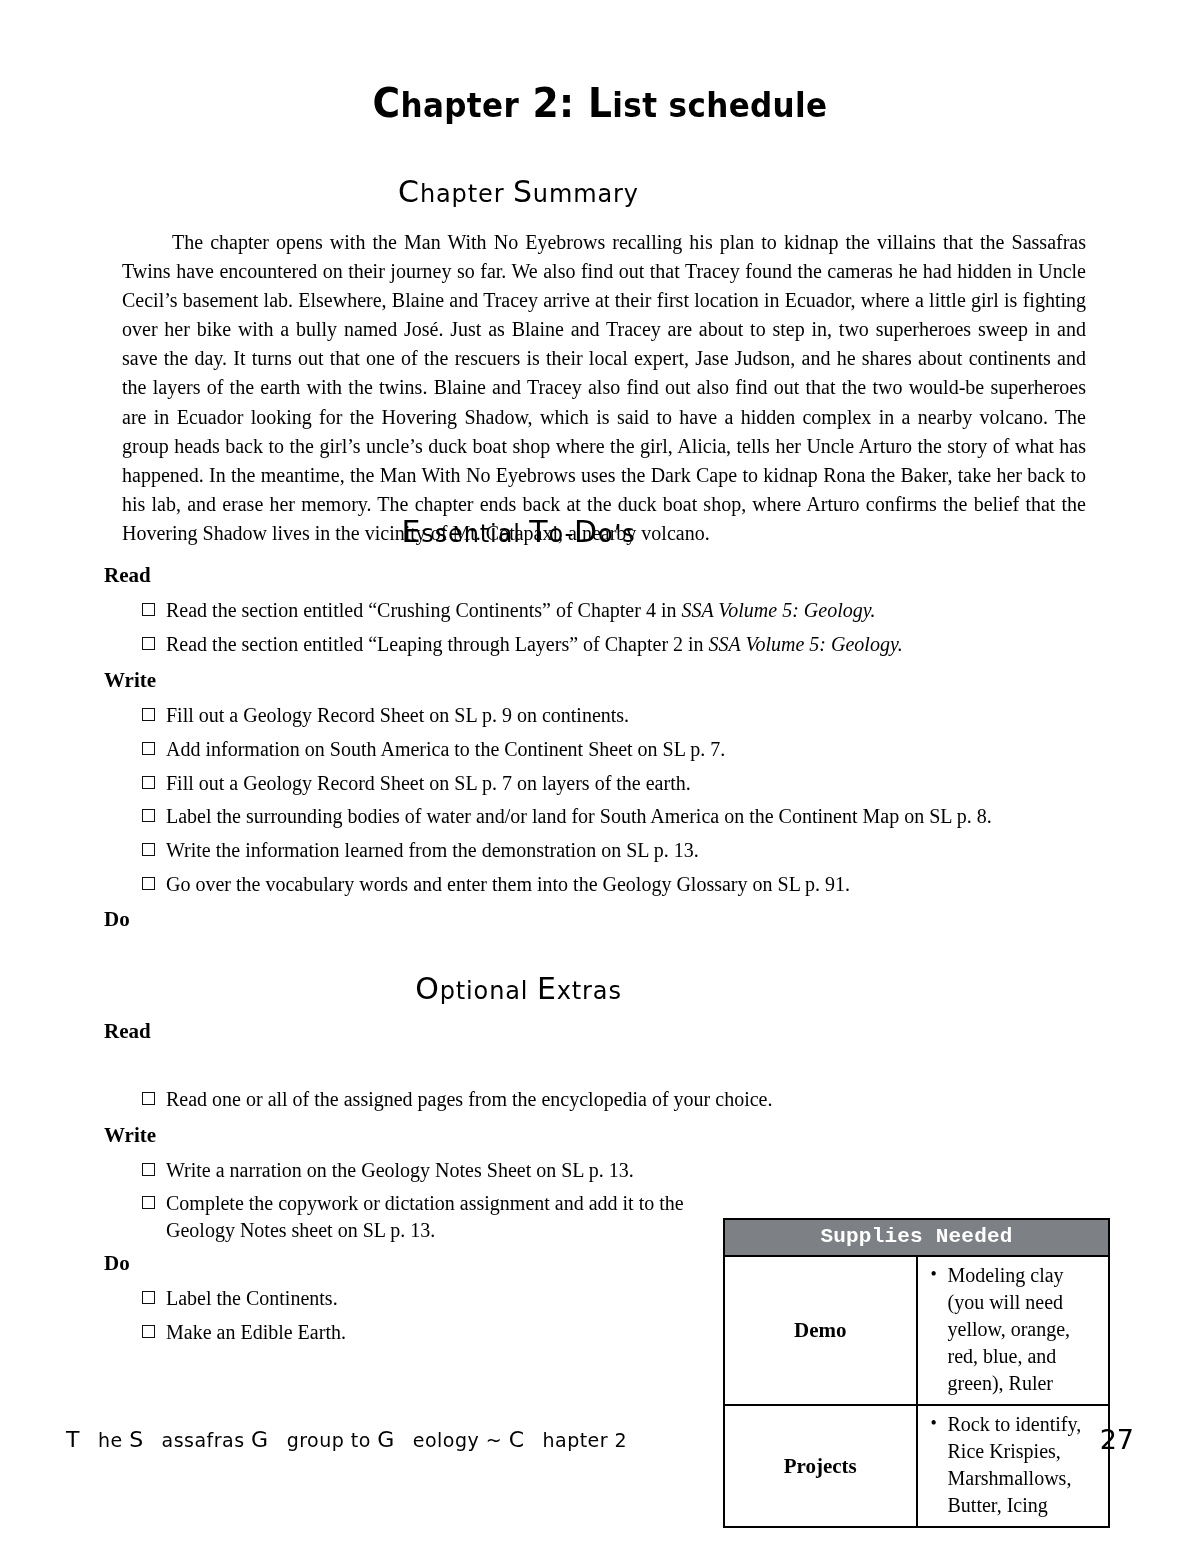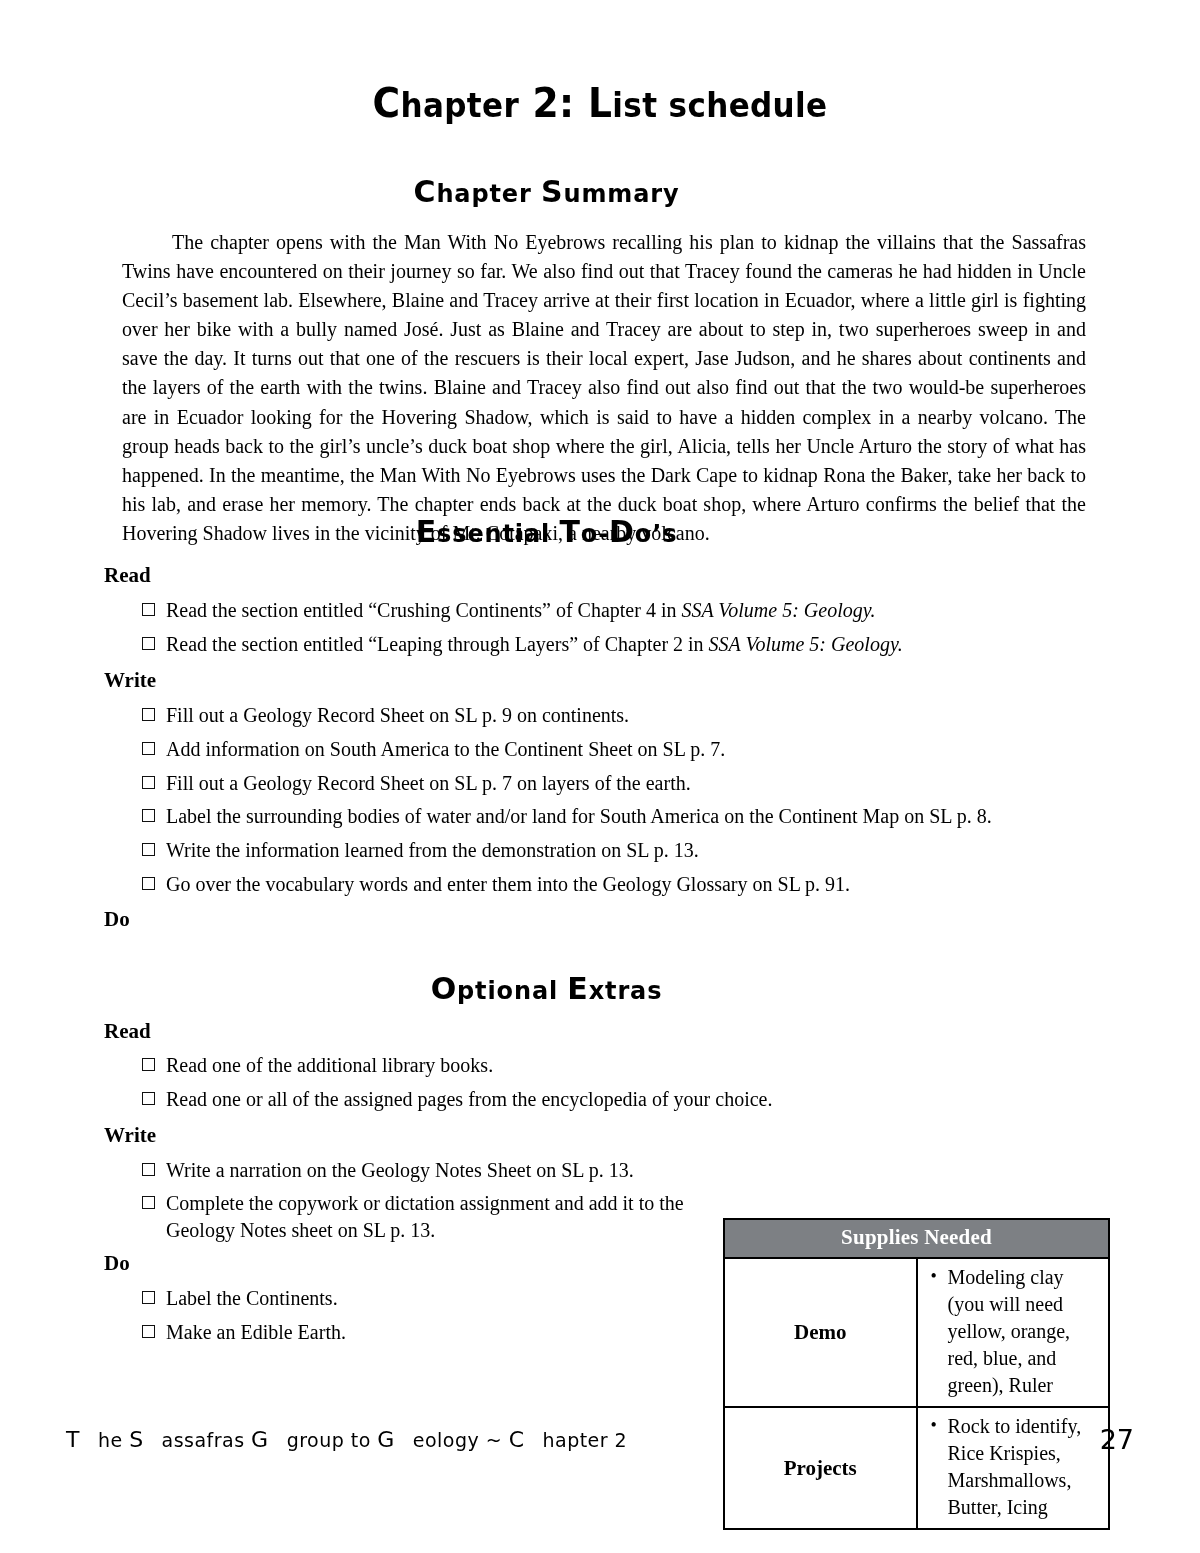--- a/index.html
+++ b/index.html
@@ -41,24 +41,23 @@
     white-space: nowrap;
   }
   .chapter-title .cap { font-size: 40px; }
   .chapter-title .sm  { font-size: 33px; }
 
   .section-heading {
     position: absolute;
     width: 1037px;
     text-align: center;
     font-family: "DejaVu Sans", "Liberation Sans", sans-serif;
-    font-weight: 700;
+    font-weight: 400;
     letter-spacing: 0.055em;
     white-space: nowrap;
-    margin-left: 28px;
   }
   .section-heading .cap { font-size: 30px; }
   .section-heading .sm  { font-size: 24px; }
 
   #summary-heading { top: 174px; }
   #essential-heading { top: 514px; }
   #optional-heading { top: 971px; }
 
   
   .summary-para {
@@ -129,21 +128,21 @@
 
   .supplies-table table {
     border-collapse: collapse;
     width: 100%;
     table-layout: fixed;
   }
 
   .supplies-table th {
     background: #7d8084;
     color: #ffffff;
-    font-family: Liberation Serif, serif;
+    font-family: Liberation Mono, monospace;
     font-weight: 700;
     font-size: 21px;
     letter-spacing: 0.01em;
     text-align: center;
     padding: 5px 0 7px 0;
     border-bottom: 2.5px solid #000;
   }
 
   .supplies-table td {
     border-top: 2.5px solid #000;
@@ -270,24 +269,20 @@
 
   <div class="group-label" style="top:907px">Do</div>
 
 
   <div class="section-heading" id="optional-heading">
     <span class="cap">O</span><span class="sm">ptional </span><span class="cap">E</span><span class="sm">xtras</span>
   </div>
 
   <div class="group-label" style="top:1019px">Read</div>
 
-  <div class="check-item" style="top:1052px">
-    <span class="checkbox"></span>
-    <span class="check-text">Read one of the additional library books.</span>
-  </div>
   <div class="check-item" style="top:1086px">
     <span class="checkbox"></span>
     <span class="check-text">Read one or all of the assigned pages from the encyclopedia of your choice.</span>
   </div>
 
   <div class="group-label" style="top:1123px">Write</div>
 
   <div class="check-item" style="top:1157px">
     <span class="checkbox"></span>
     <span class="check-text">Write a narration on the Geology Notes Sheet on SL p. 13.</span>

